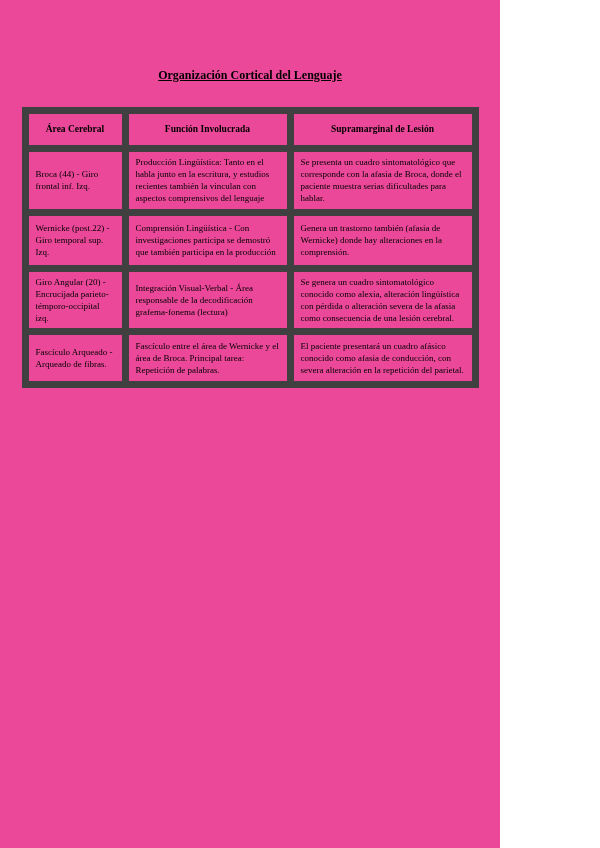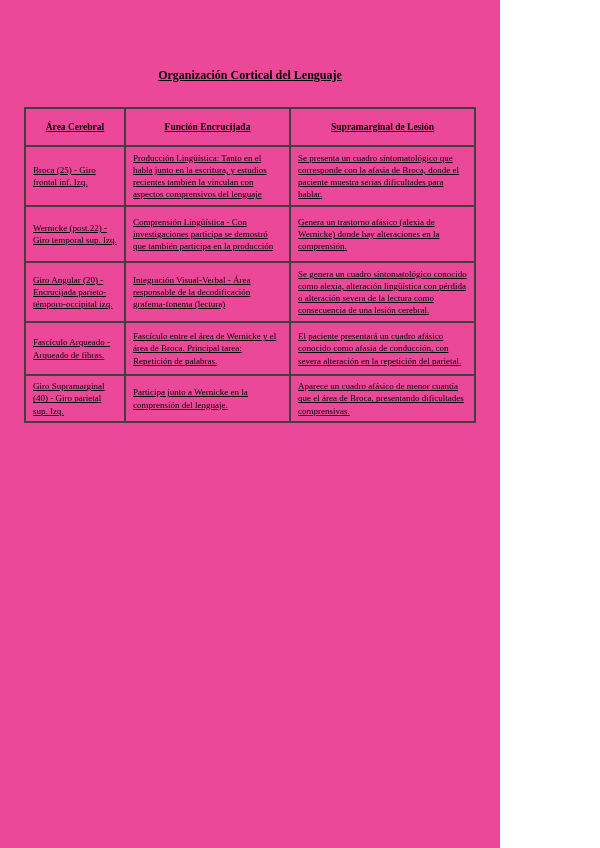--- a/index.html
+++ b/index.html
@@ -31,29 +31,28 @@
     border-collapse: collapse;
     table-layout: fixed;
     width: 450px;
     margin: 24px auto 0 auto;
   }
   table.lang-table col.c1 { width: 100px; }
   table.lang-table col.c2 { width: 165px; }
   table.lang-table col.c3 { width: 185px; }
   table.lang-table th,
   table.lang-table td {
-    border: 2px solid #404040;
+    border: 7px solid #404040;
     font-size: 9px;
     line-height: 1.35;
     padding: 4px 7px;
     vertical-align: middle;
     text-align: left;
     box-sizing: border-box;
     word-wrap: break-word;
-    text-decoration: underline;
   }
   table.lang-table th {
     text-align: center;
     font-weight: bold;
     font-size: 9.5px;
     height: 38px;
   }
   tr.r1 { height: 60px; }
   tr.r2 { height: 56px; }
   tr.r3 { height: 60px; }
@@ -69,46 +68,41 @@
 
   <table class="lang-table">
     <colgroup>
       <col class="c1">
       <col class="c2">
       <col class="c3">
     </colgroup>
     <thead>
       <tr>
         <th>Área Cerebral</th>
-        <th>Función Encrucijada</th>
+        <th>Función Involucrada</th>
         <th>Supramarginal de Lesión</th>
       </tr>
     </thead>
     <tbody>
       <tr class="r1">
-        <td>Broca (25) -  Giro frontal inf. Izq.</td>
+        <td>Broca (44) -  Giro frontal inf. Izq.</td>
         <td>Producción Lingüística: Tanto en el habla junto en la escritura, y estudios recientes también la vinculan con aspectos comprensivos del lenguaje</td>
         <td>Se presenta un cuadro sintomatológico que corresponde con la afasia de Broca, donde el paciente muestra serias dificultades para hablar.</td>
       </tr>
       <tr class="r2">
         <td>Wernicke (post.22) - Giro temporal sup. Izq.</td>
         <td>Comprensión Lingüística - Con investigaciones participa se demostró que también participa en la producción</td>
-        <td>Genera un trastorno afásico (alexia de Wernicke) donde hay alteraciones en la comprensión.</td>
+        <td>Genera un trastorno también (afasia de Wernicke) donde hay alteraciones en la comprensión.</td>
       </tr>
       <tr class="r3">
         <td>Giro Angular (20) - Encrucijada parieto-témporo-occipital izq.</td>
         <td>Integración Visual-Verbal - Área responsable de la decodificación grafema-fonema (lectura)</td>
-        <td>Se genera un cuadro sintomatológico conocido como alexia, alteración lingüística con pérdida o alteración severa de la lectura como consecuencia de una lesión cerebral.</td>
+        <td>Se genera un cuadro sintomatológico conocido como alexia, alteración lingüística con pérdida o alteración severa de la afasia como consecuencia de una lesión cerebral.</td>
       </tr>
       <tr class="r4">
         <td>Fascículo Arqueado - Arqueado de fibras.</td>
         <td>Fascículo entre el área de Wernicke y el área de Broca. Principal tarea: Repetición de palabras.</td>
         <td>El paciente presentará un cuadro afásico conocido como afasia de conducción, con severa alteración en la repetición del parietal.</td>
-      </tr>
-      <tr class="r5">
-        <td>Giro Supramarginal (40) - Giro parietal sup. Izq.</td>
-        <td>Participa junto a Wernicke en la comprensión del lenguaje.</td>
-        <td>Aparece un cuadro afásico de menor cuantía que el área de Broca, presentando dificultades comprensivas.</td>
       </tr>
     </tbody>
   </table>
 
 </div>
 
 </body></html>

